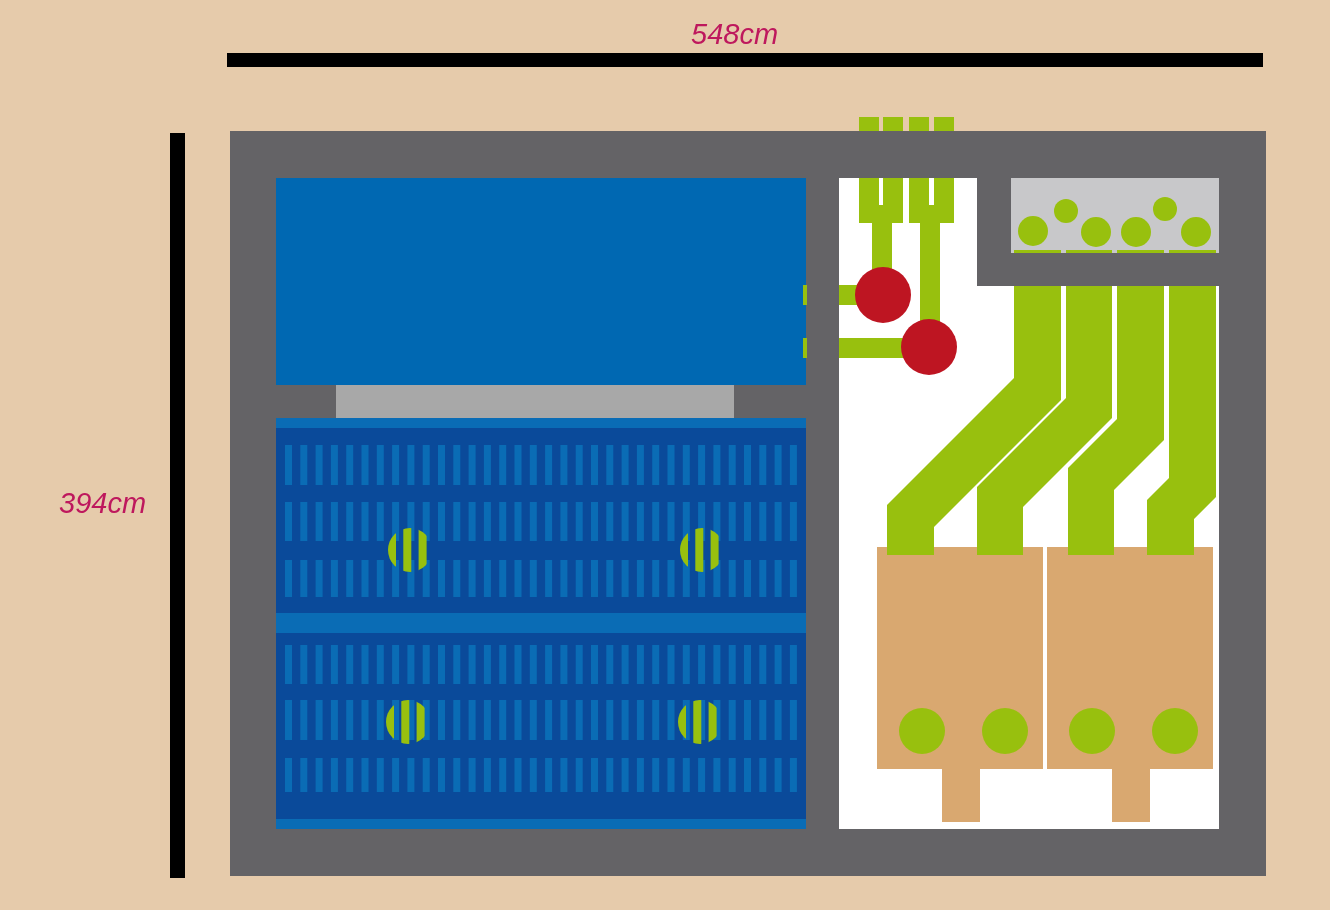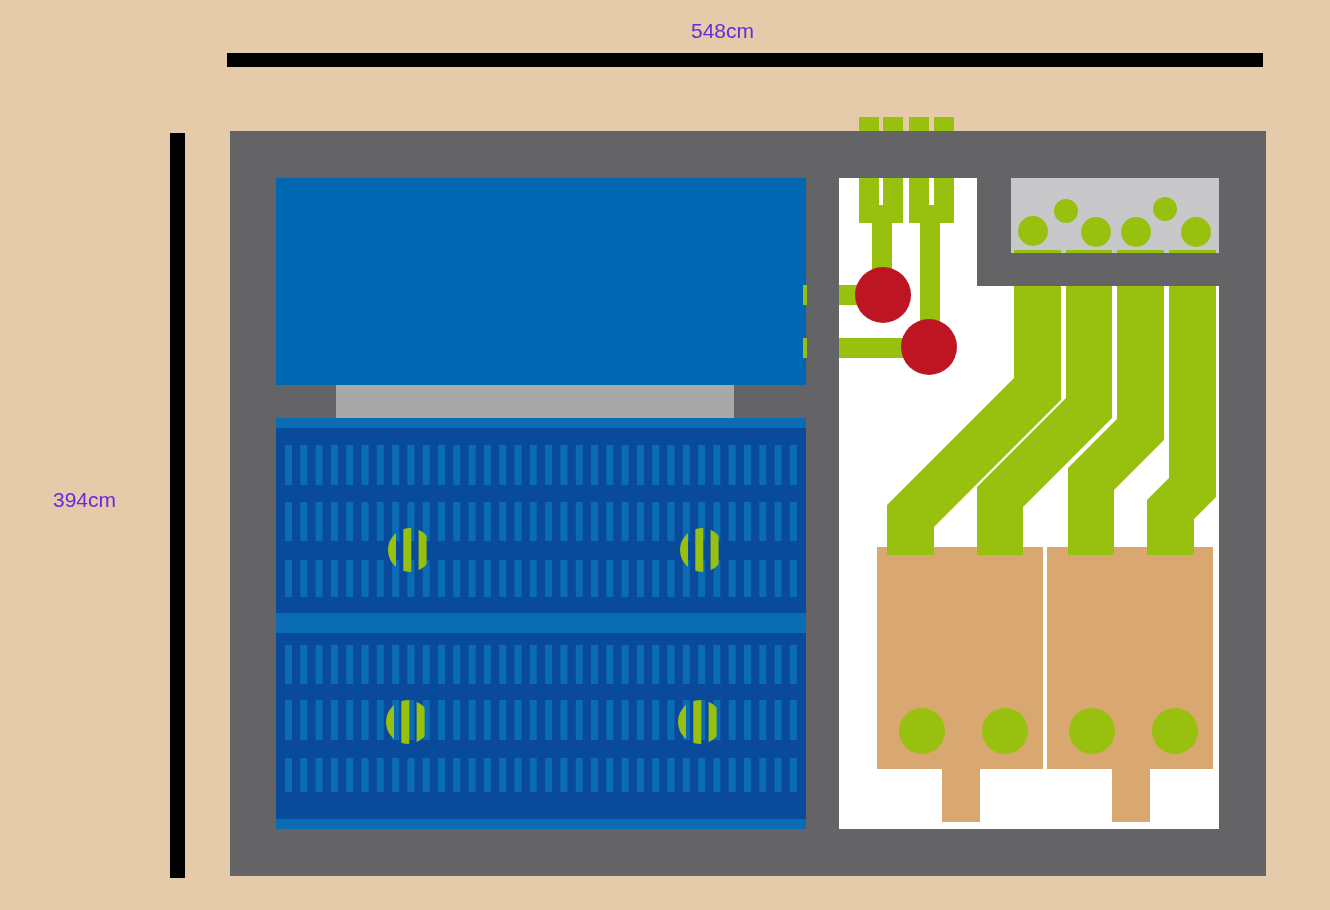--- a/index.html
+++ b/index.html
@@ -3,30 +3,30 @@
 <meta charset="utf-8">
 <style>
   html, body { margin: 0; padding: 0; }
   body {
     width: 1330px; height: 910px; overflow: hidden;
     background: #e6cbab;
     font-family: "Liberation Sans", "DejaVu Sans", sans-serif;
     position: relative;
   }
   .dim-label {
-    position: absolute; font-size: 21px; color: #6d28d9;
-    line-height: 1; white-space: nowrap;
+    position: absolute; font-size: 29px; color: #be185d;
+    line-height: 1; white-space: nowrap; font-style: italic;
   }
   #plan { position: absolute; left: 0; top: 0; }
 </style>
 </head>
 <body>
 
 <div class="dim-label" style="left:691px; top:20px;">548cm</div>
-<div class="dim-label" style="left:53px; top:489px;">394cm</div>
+<div class="dim-label" style="left:59px; top:489px;">394cm</div>
 
 <svg id="plan" width="1330" height="910" viewBox="0 0 1330 910">
 
   <rect x="227" y="53" width="1036" height="14" fill="#000"></rect>
   <rect x="170" y="133" width="15" height="745" fill="#000"></rect>
 
   <g fill="#98c00e">
     <rect x="859" y="117" width="20" height="20"></rect>
     <rect x="883" y="117" width="20" height="20"></rect>
     <rect x="909" y="117" width="20" height="20"></rect>

